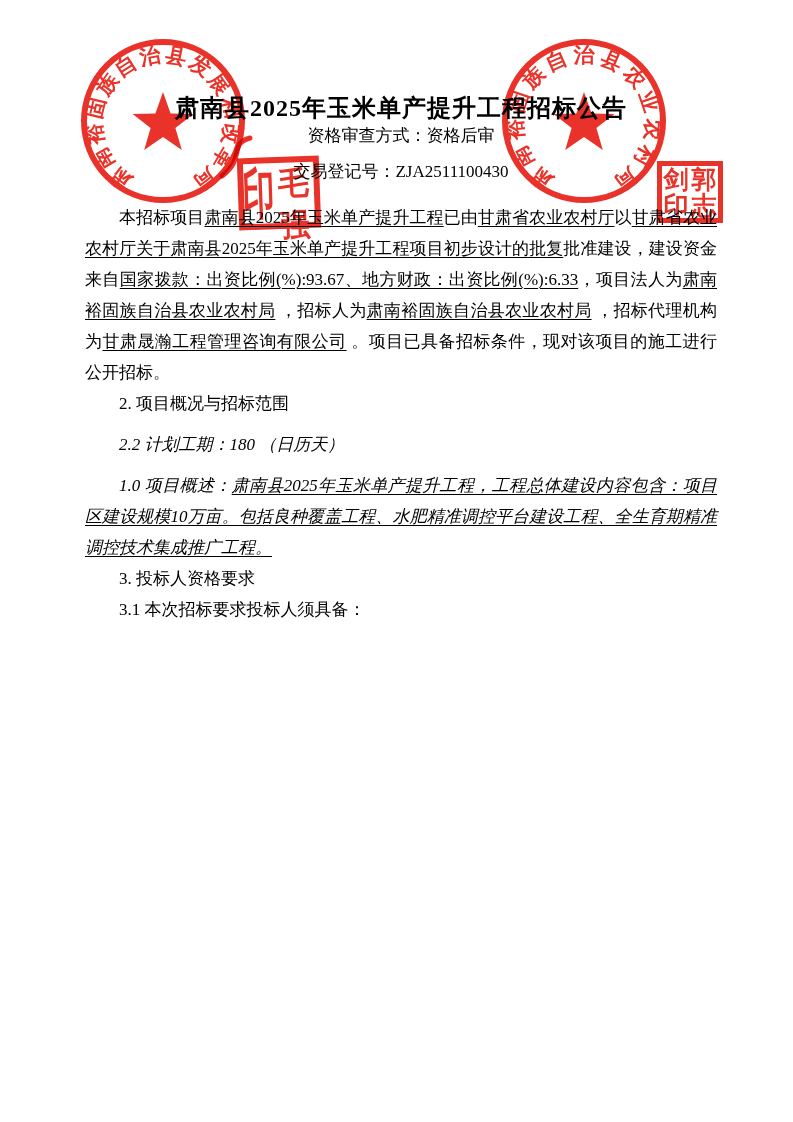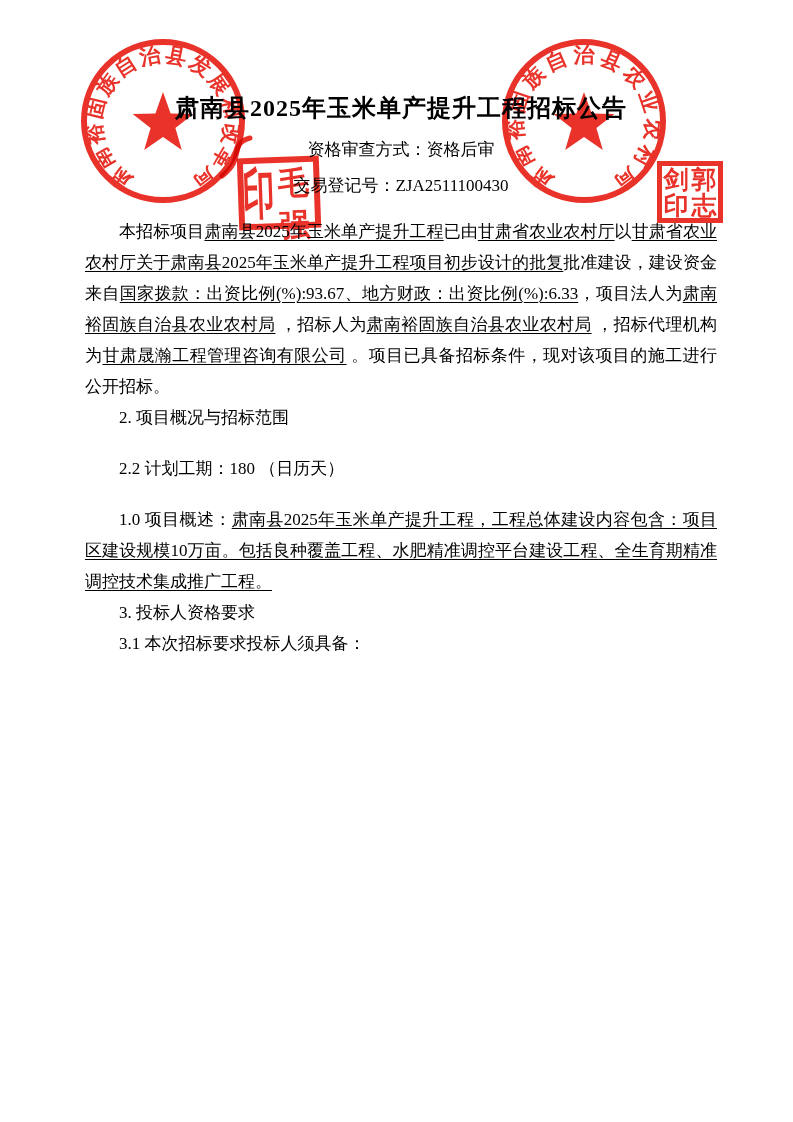--- a/index.html
+++ b/index.html
@@ -15,30 +15,30 @@
   }
   .doc { position:absolute; left:85px; right:76px; top:0; }
   .title {
     margin-top:92px;
     text-align:center;
     font-size:24px; font-weight:bold;
     letter-spacing:1px;
     line-height:32px;
     white-space:nowrap;
   }
-  .subline { margin-top:14px; text-align:center; font-size:17px; line-height:24px; }
+  .subline { text-align:center; font-size:17px; line-height:24px; }
   .subline + .subline { margin-top:12px; }
   #body-text { margin-top:18px; }
   .para {
     font-size:17px;
     line-height:31px;
     text-align:justify;
     text-indent:2em;
   }
-  .para.gap { margin-top:20px; }
+  .para.gap { margin-top:10px;font-style:italic; }
   .u { text-decoration:underline; text-underline-offset:3px; text-decoration-thickness:1px; }
 
   
   :root { --seal:#e8281e; }
   .seal { position:absolute; mix-blend-mode:multiply; opacity:.95; }
   .round-seal { width:170px; height:170px; }
   .round-seal svg { width:100%; height:100%; overflow:visible; }
   .round-seal circle { fill:none; stroke:var(--seal); stroke-width:6; }
   .round-seal polygon { fill:var(--seal); }
   .round-seal text {

